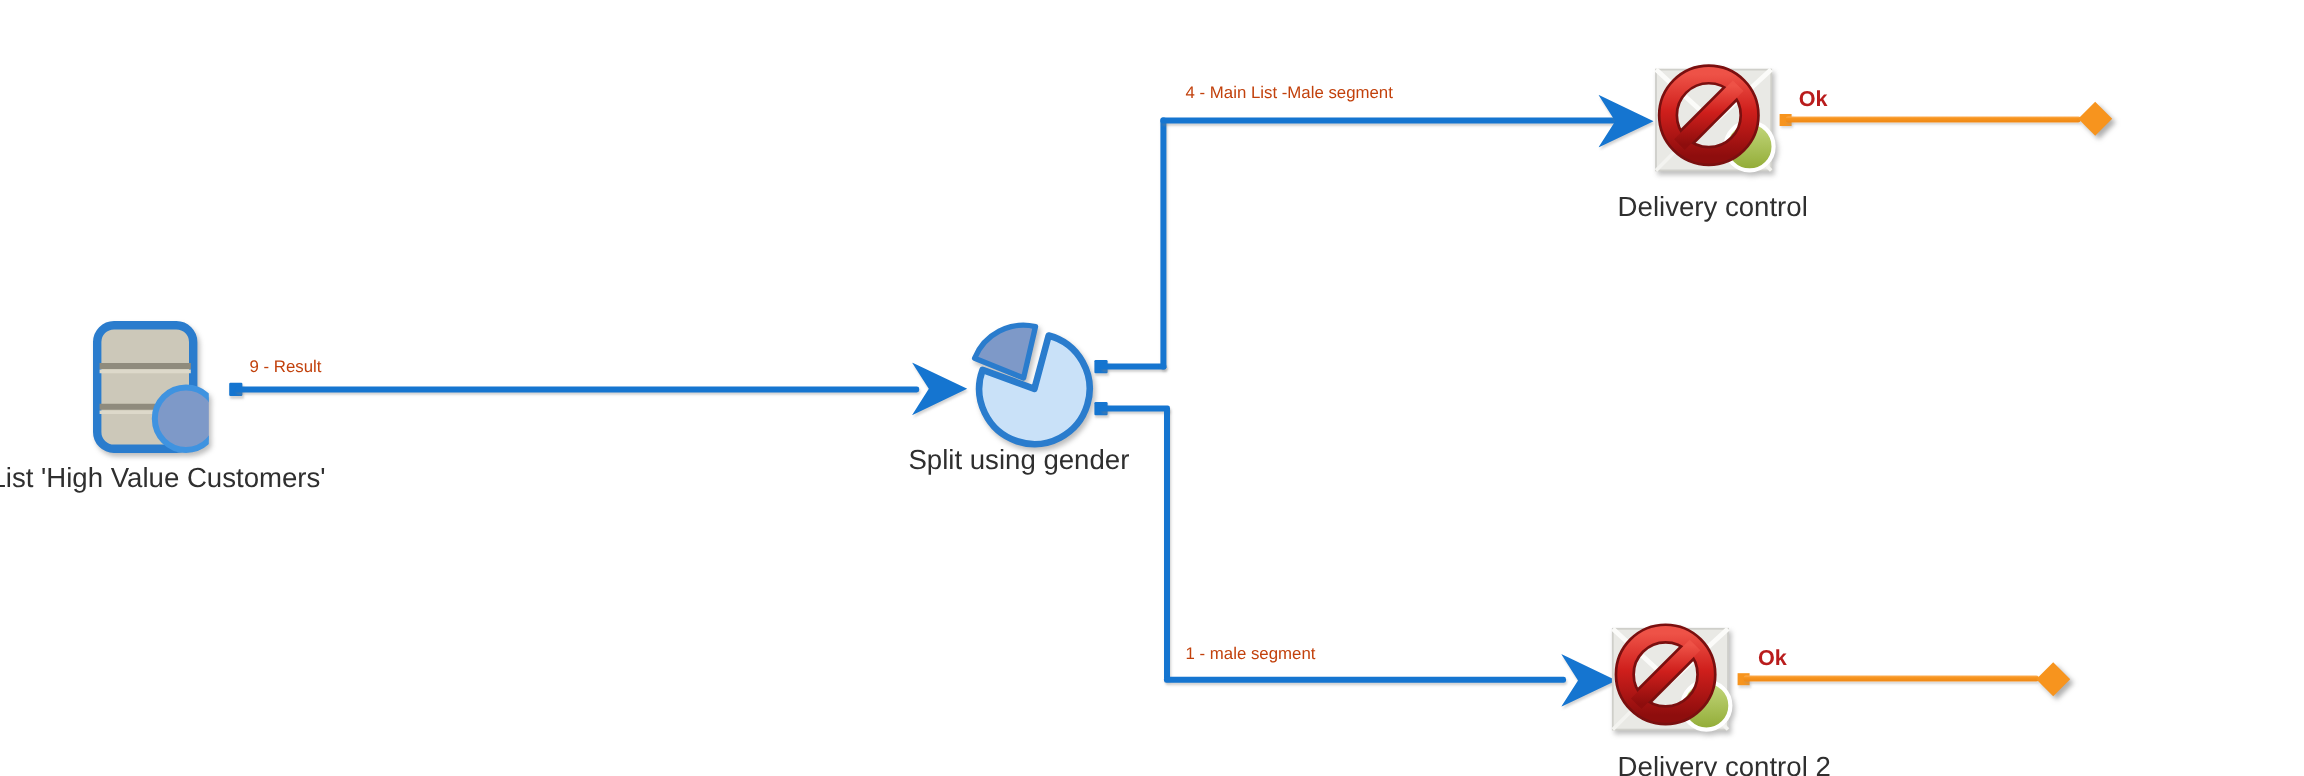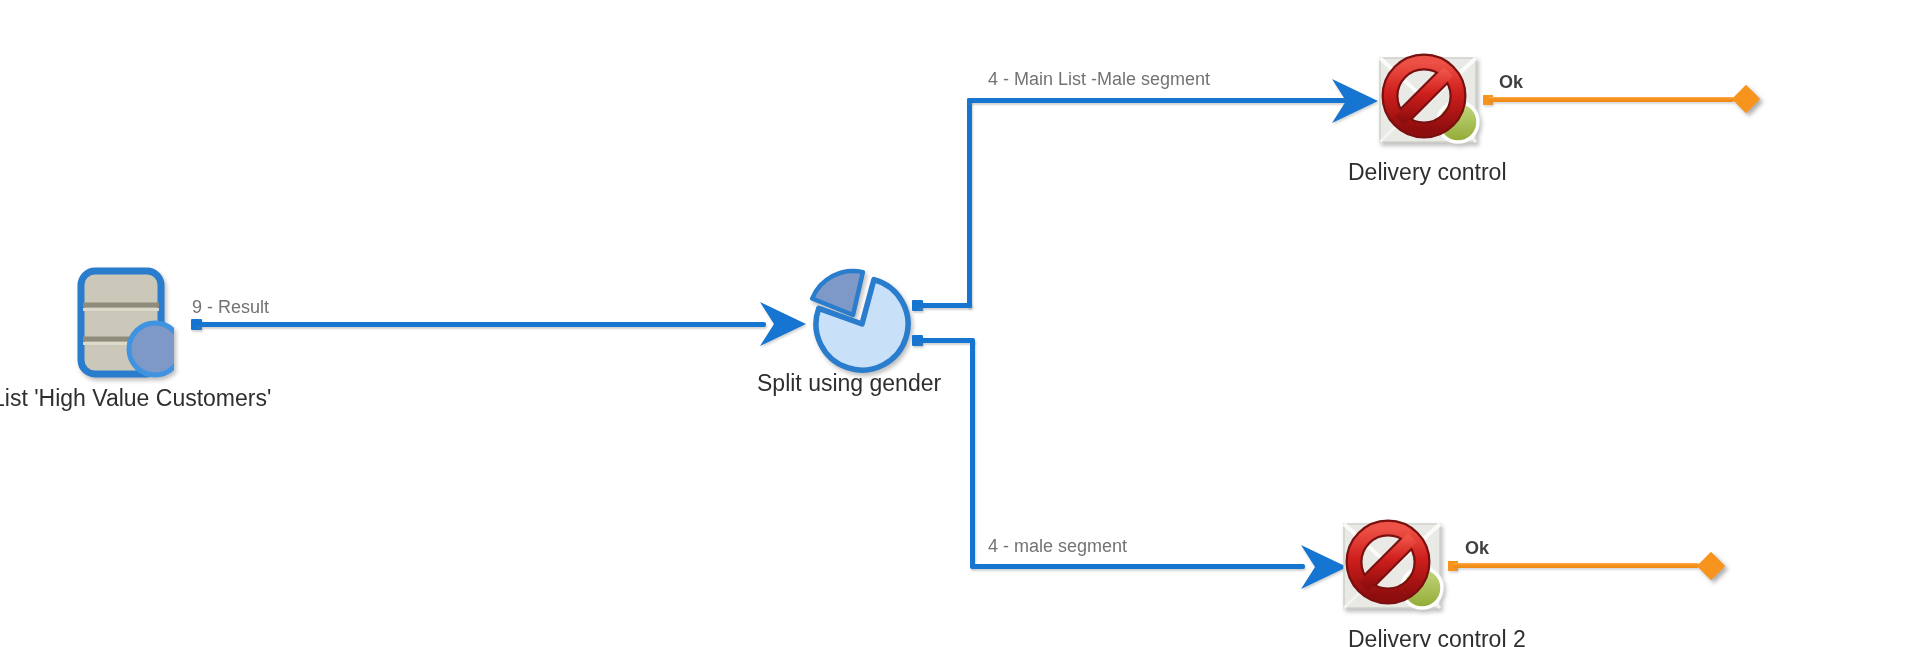--- a/index.html
+++ b/index.html
@@ -7,23 +7,23 @@
     position:relative;width:1920px;height:647px;background:#ffffff;
     overflow:hidden;font-family:"Liberation Sans",sans-serif;
   }
   .hline{position:absolute;height:5px;border-radius:2px;}
   .vline{position:absolute;width:5px;border-radius:2px;}
   .blue{background:#1575d0;box-shadow:1px 2px 2px rgba(130,130,130,0.35);}
   .orange{background:linear-gradient(#fcae55,#f7941e 35%,#ef8714);box-shadow:1px 2px 2px rgba(150,150,150,0.35);}
   .sq{position:absolute;width:11px;height:11px;}
   .sq.blue{border-radius:1px;}
   .sq.osq{width:10px;height:10px;background:#f7941e;box-shadow:1px 2px 2px rgba(150,150,150,0.35);}
-  .clabel{position:absolute;color:#737373;font-size:18px;white-space:nowrap;line-height:1.1;}
+  .clabel{position:absolute;color:#c2410c;font-size:14px;white-space:nowrap;line-height:1.1;}
   .nlabel{position:absolute;color:#2f2f2f;font-size:23px;white-space:nowrap;line-height:1.1;}
-  .oklabel{position:absolute;color:#404040;font-size:18px;font-weight:700;white-space:nowrap;line-height:1.1;}
+  .oklabel{position:absolute;color:#b91c1c;font-size:18px;font-weight:700;white-space:nowrap;line-height:1.1;}
   .icon{position:absolute;filter:drop-shadow(2px 3px 2px rgba(90,90,90,0.40));}
   .arrow{position:absolute;filter:drop-shadow(1px 2px 1px rgba(130,130,130,0.35));}
   .diamond-wrap{position:absolute;width:22px;height:22px;filter:drop-shadow(3px 3px 2px rgba(110,110,110,0.55));}
   .diamond{width:20px;height:20px;background:#f7941e;transform:rotate(45deg);transform-origin:center;margin:1px;}
 </style>
 </head>
 <body>
 
 <div class="canvas">
 
@@ -35,21 +35,21 @@
     <path d="M9 79.5 h76" stroke="#ddd9ca" stroke-width="3"></path>
     <circle cx="81" cy="85" r="26" fill="#7e99c8" stroke="#3f93e0" stroke-width="5"></circle>
   </svg>
   <span class="nlabel" style="left:-8px;top:386px;">List 'High Value Customers'</span>
 
   <div class="sq blue" style="left:191px;top:319px;"></div>
   <div class="hline blue" style="left:196px;top:322px;width:570px;"></div>
   <svg class="arrow" style="left:760px;top:302px;" width="46" height="44" viewBox="0 0 46 44">
     <polygon points="46,22 0,0 14,22 0,44" fill="#1575d0"></polygon>
   </svg>
-  <span class="clabel" style="left:192px;top:298px;">9 - Result</span>
+  <span class="clabel" style="left:208px;top:298px;">9 - Result</span>
 
   <svg class="icon" style="left:803px;top:265px;" width="116" height="116" viewBox="0 0 116 116">
     <path d="M 59 59 L 70.9 14.6 A 46 46 0 1 1 15.8 43.3 Z" fill="#c9e1f8" stroke="#2a7ccd" stroke-width="5.5" stroke-linejoin="round"></path>
     <path d="M 50 50 L 9.2 33.5 A 44 44 0 0 1 59.9 7.1 Z" fill="#7e99c8" stroke="#2a7ccd" stroke-width="4.5" stroke-linejoin="round"></path>
   </svg>
   <span class="nlabel" style="left:757px;top:371px;">Split using gender</span>
 
   <div class="sq blue" style="left:912px;top:300px;"></div>
   <div class="hline blue" style="left:917px;top:303px;width:55px;"></div>
   <div class="sq blue" style="left:912px;top:335px;"></div>
@@ -92,21 +92,21 @@
   <div class="diamond-wrap" style="left:1735px;top:88px;">
     <div class="diamond"></div>
   </div>
   <span class="oklabel" style="left:1499px;top:73px;">Ok</span>
 
   <div class="vline blue" style="left:970px;top:340px;height:227px;"></div>
   <div class="hline blue" style="left:970px;top:564px;width:335px;"></div>
   <svg class="arrow" style="left:1301px;top:545px;" width="46" height="44" viewBox="0 0 46 44">
     <polygon points="46,22 0,0 14,22 0,44" fill="#1575d0"></polygon>
   </svg>
-  <span class="clabel" style="left:988px;top:537px;">4 - male segment</span>
+  <span class="clabel" style="left:988px;top:537px;">1 - male segment</span>
 
   <svg class="icon" style="left:1336px;top:512px;" width="118" height="110" viewBox="0 0 118 110">
     <defs>
       <linearGradient id="gRed2" x1="0" y1="0" x2="0" y2="1">
         <stop offset="0%" stop-color="#ee5247"></stop>
           <stop offset="45%" stop-color="#cf1f1c"></stop>
           <stop offset="100%" stop-color="#8e0d0d"></stop>
       </linearGradient>
       <linearGradient id="gGreen2" x1="0" y1="0" x2="0" y2="1">
         <stop offset="0%" stop-color="#c4d87e"></stop>

